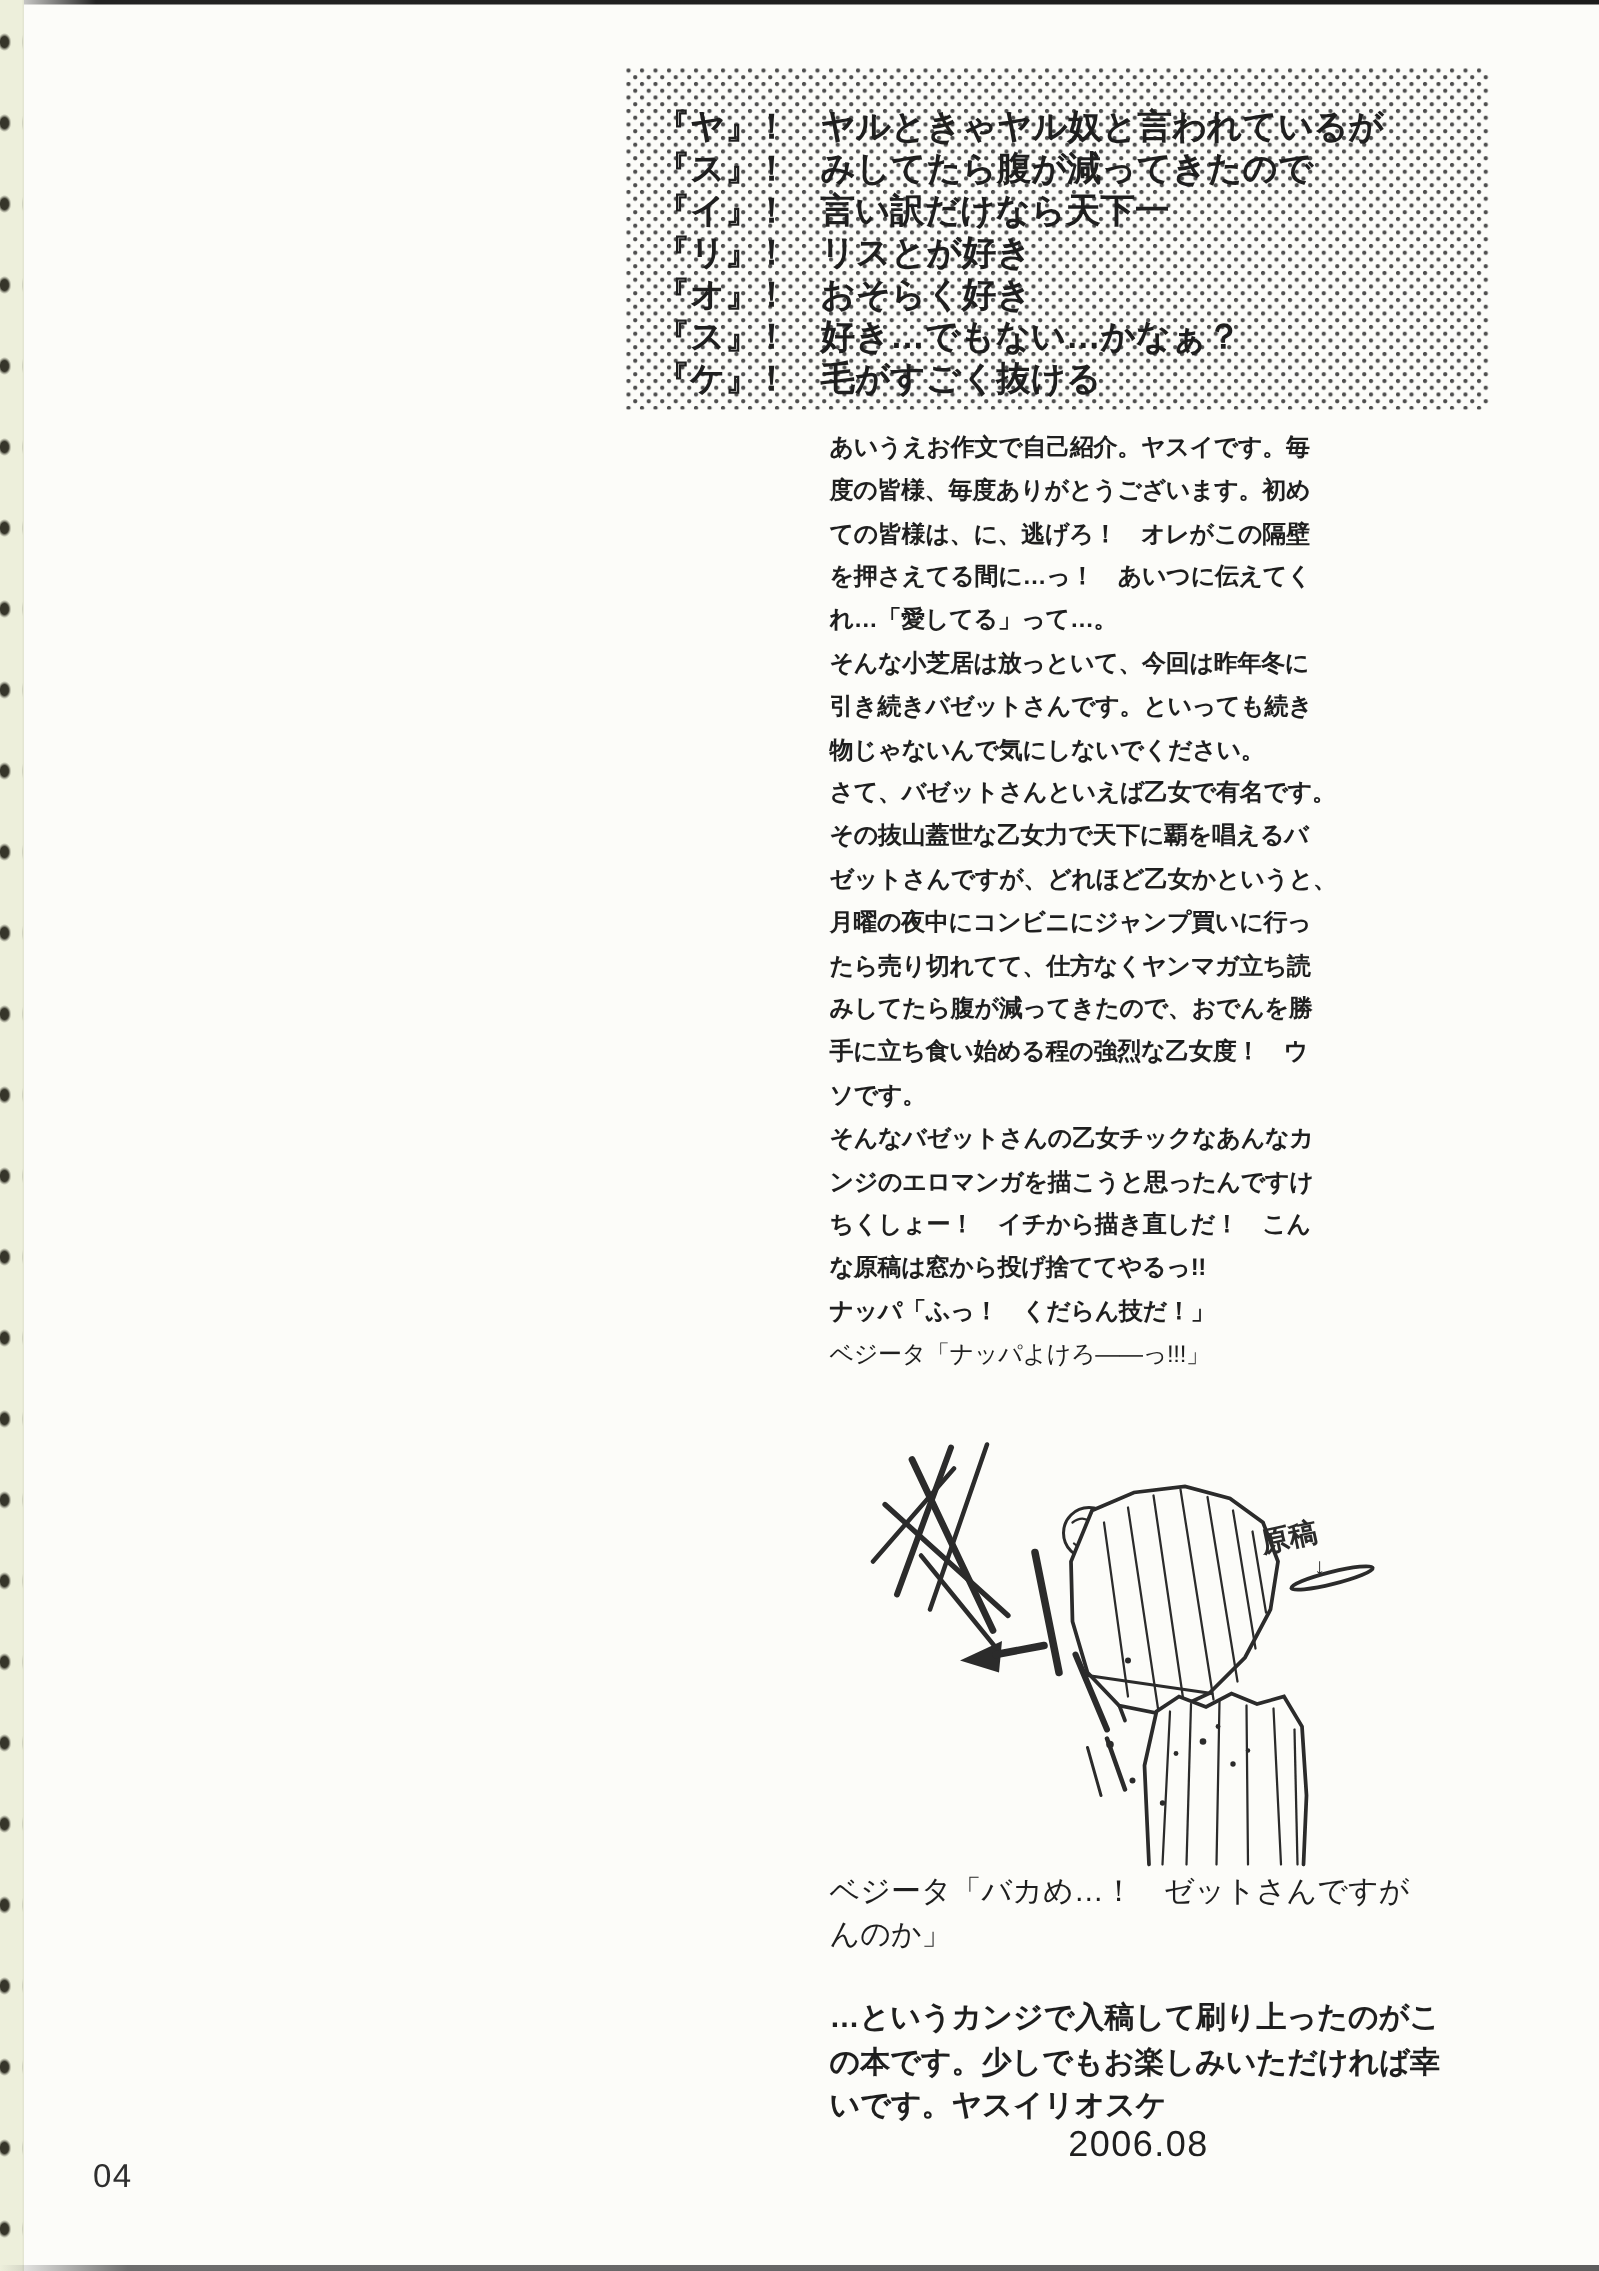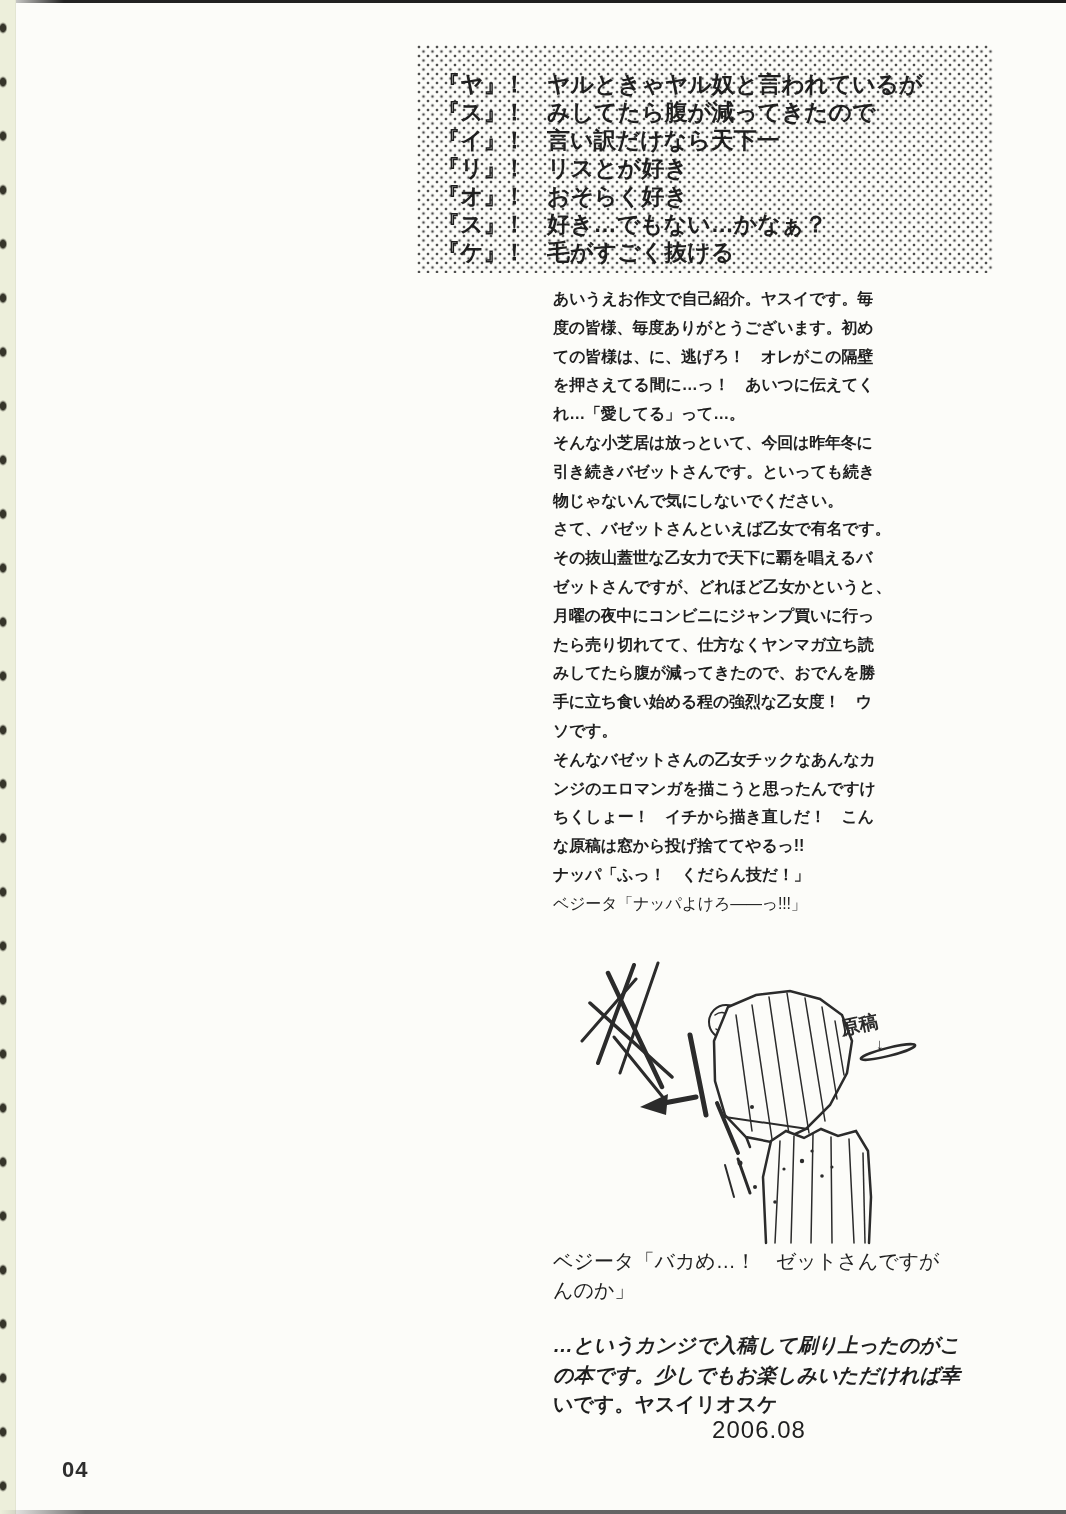--- a/index.html
+++ b/index.html
@@ -43,24 +43,24 @@
   .body-text{position:absolute;left:553px;top:285px;width:412px;font-size:16px;font-weight:700;letter-spacing:-0.2px;}
   .body-text .bline{height:28.8px;line-height:28.8px;white-space:nowrap;}
   .body-text .bline:nth-child(22),
   .body-text .bline:nth-child(23){font-weight:400;}
   
   .sketch{position:absolute;left:570px;top:945px;}
   
   .quote{position:absolute;left:553px;top:1247px;width:412px;font-size:20px;font-weight:400;}
   .quote .qline{height:29px;line-height:29px;white-space:nowrap;}
   .closing{position:absolute;left:553px;top:1331px;width:412px;font-size:20px;font-weight:600;}
-  .closing .cline{height:29.5px;line-height:29.5px;white-space:nowrap;font-style:italic;}
+  .closing .cline{height:29.5px;line-height:29.5px;white-space:nowrap;}
   .closing .tail-row{display:flex;height:29.5px;line-height:29.5px;}
   .date{position:absolute;left:553px;top:1416px;width:412px;text-align:center;font-size:24px;font-weight:500;letter-spacing:1px;}
-  .pagenum{position:absolute;left:62px;top:1438px;font-size:22px;font-weight:700;color:#2e2e2e;letter-spacing:1px;margin-top:19px;}
+  .pagenum{position:absolute;left:62px;top:1438px;font-size:22px;font-weight:400;color:#2e2e2e;letter-spacing:1px;}
 </style>
 </head>
 <body>
 
 <div class="page">
 
   <div class="top-edge"></div>
   <div class="binding"></div>
 
   <div class="dotbox">

